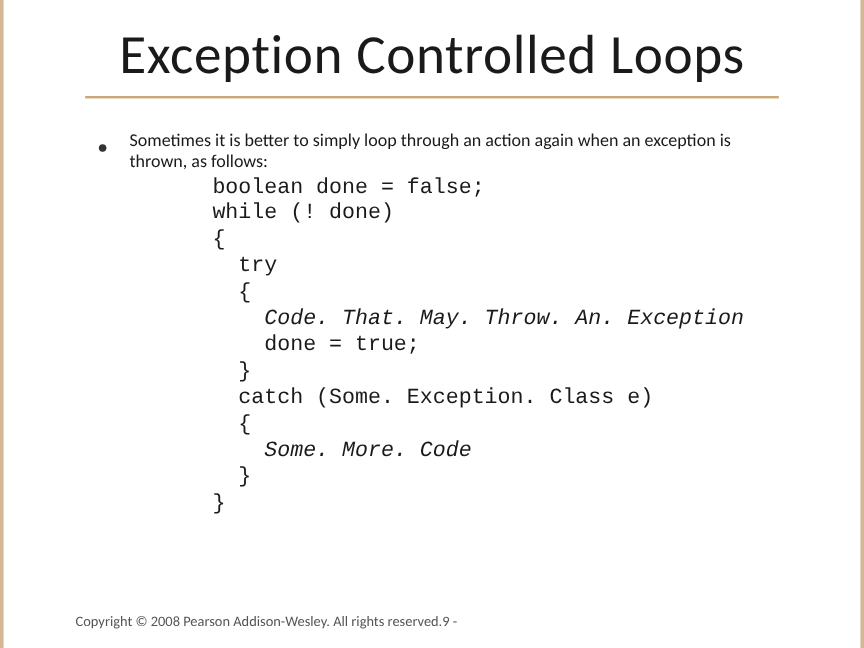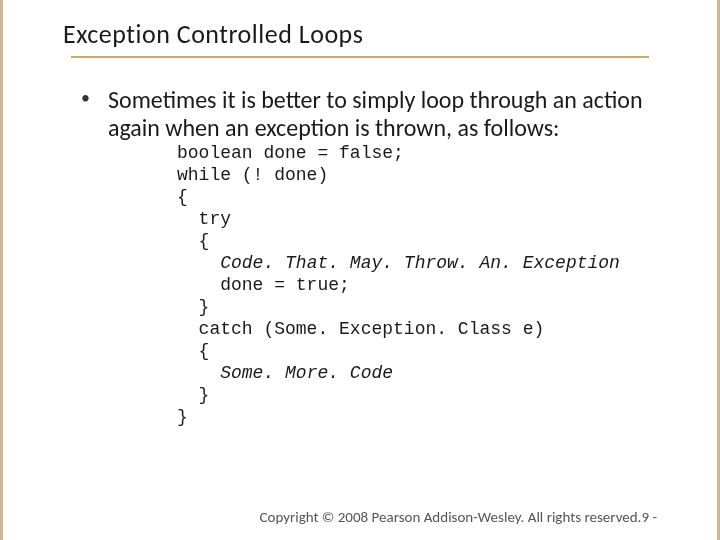--- a/index.html
+++ b/index.html
@@ -13,23 +13,24 @@
   }
   .slide {
     width: 100%;
     height: 100%;
     padding: 18px 20px 12px 20px;
     border-left: 3px solid #d4b896;
     border-right: 3px solid #d4b896;
     position: relative;
   }
   .title {
-    font-size: 26px;
+    font-size: 46px;
     font-weight: 400;
     color: #1a1a1a;
+    text-align: center;
     letter-spacing: 0.5px;
     margin-bottom: 6px;
     padding: 0 40px;
   }
   .title-rule {
     border: none;
     border-top: 2px solid #c9a876;
     margin: 0 48px 28px 48px;
   }
   .content {
@@ -40,21 +41,21 @@
     align-items: flex-start;
     gap: 18px;
   }
   .bullet-dot {
     font-size: 18px;
     color: #333;
     line-height: 1.2;
     margin-top: 2px;
   }
   .bullet-text {
-    font-size: 24px;
+    font-size: 15px;
     color: #1a1a1a;
     line-height: 1.15;
     flex: 1;
   }
   .code-block {
     font-family: "Courier New", Courier, monospace;
     font-size: 18px;
     font-weight: normal;
     color: #1a1a1a;
     line-height: 1.22;
@@ -64,23 +65,23 @@
   }
   .code-block .italic {
     font-style: italic;
   }
   .footer {
     position: absolute;
     bottom: 14px;
     left: 60px;
     right: 60px;
     display: flex;
-    justify-content: flex-end;
+    justify-content: flex-start;
     align-items: flex-end;
-    font-size: 15px;
+    font-size: 12px;
     color: #555;
   }
 </style>
 </head>
 <body>
 
 <div class="slide">
 
   <h1 class="title">Exception Controlled Loops</h1>
   <hr class="title-rule">

